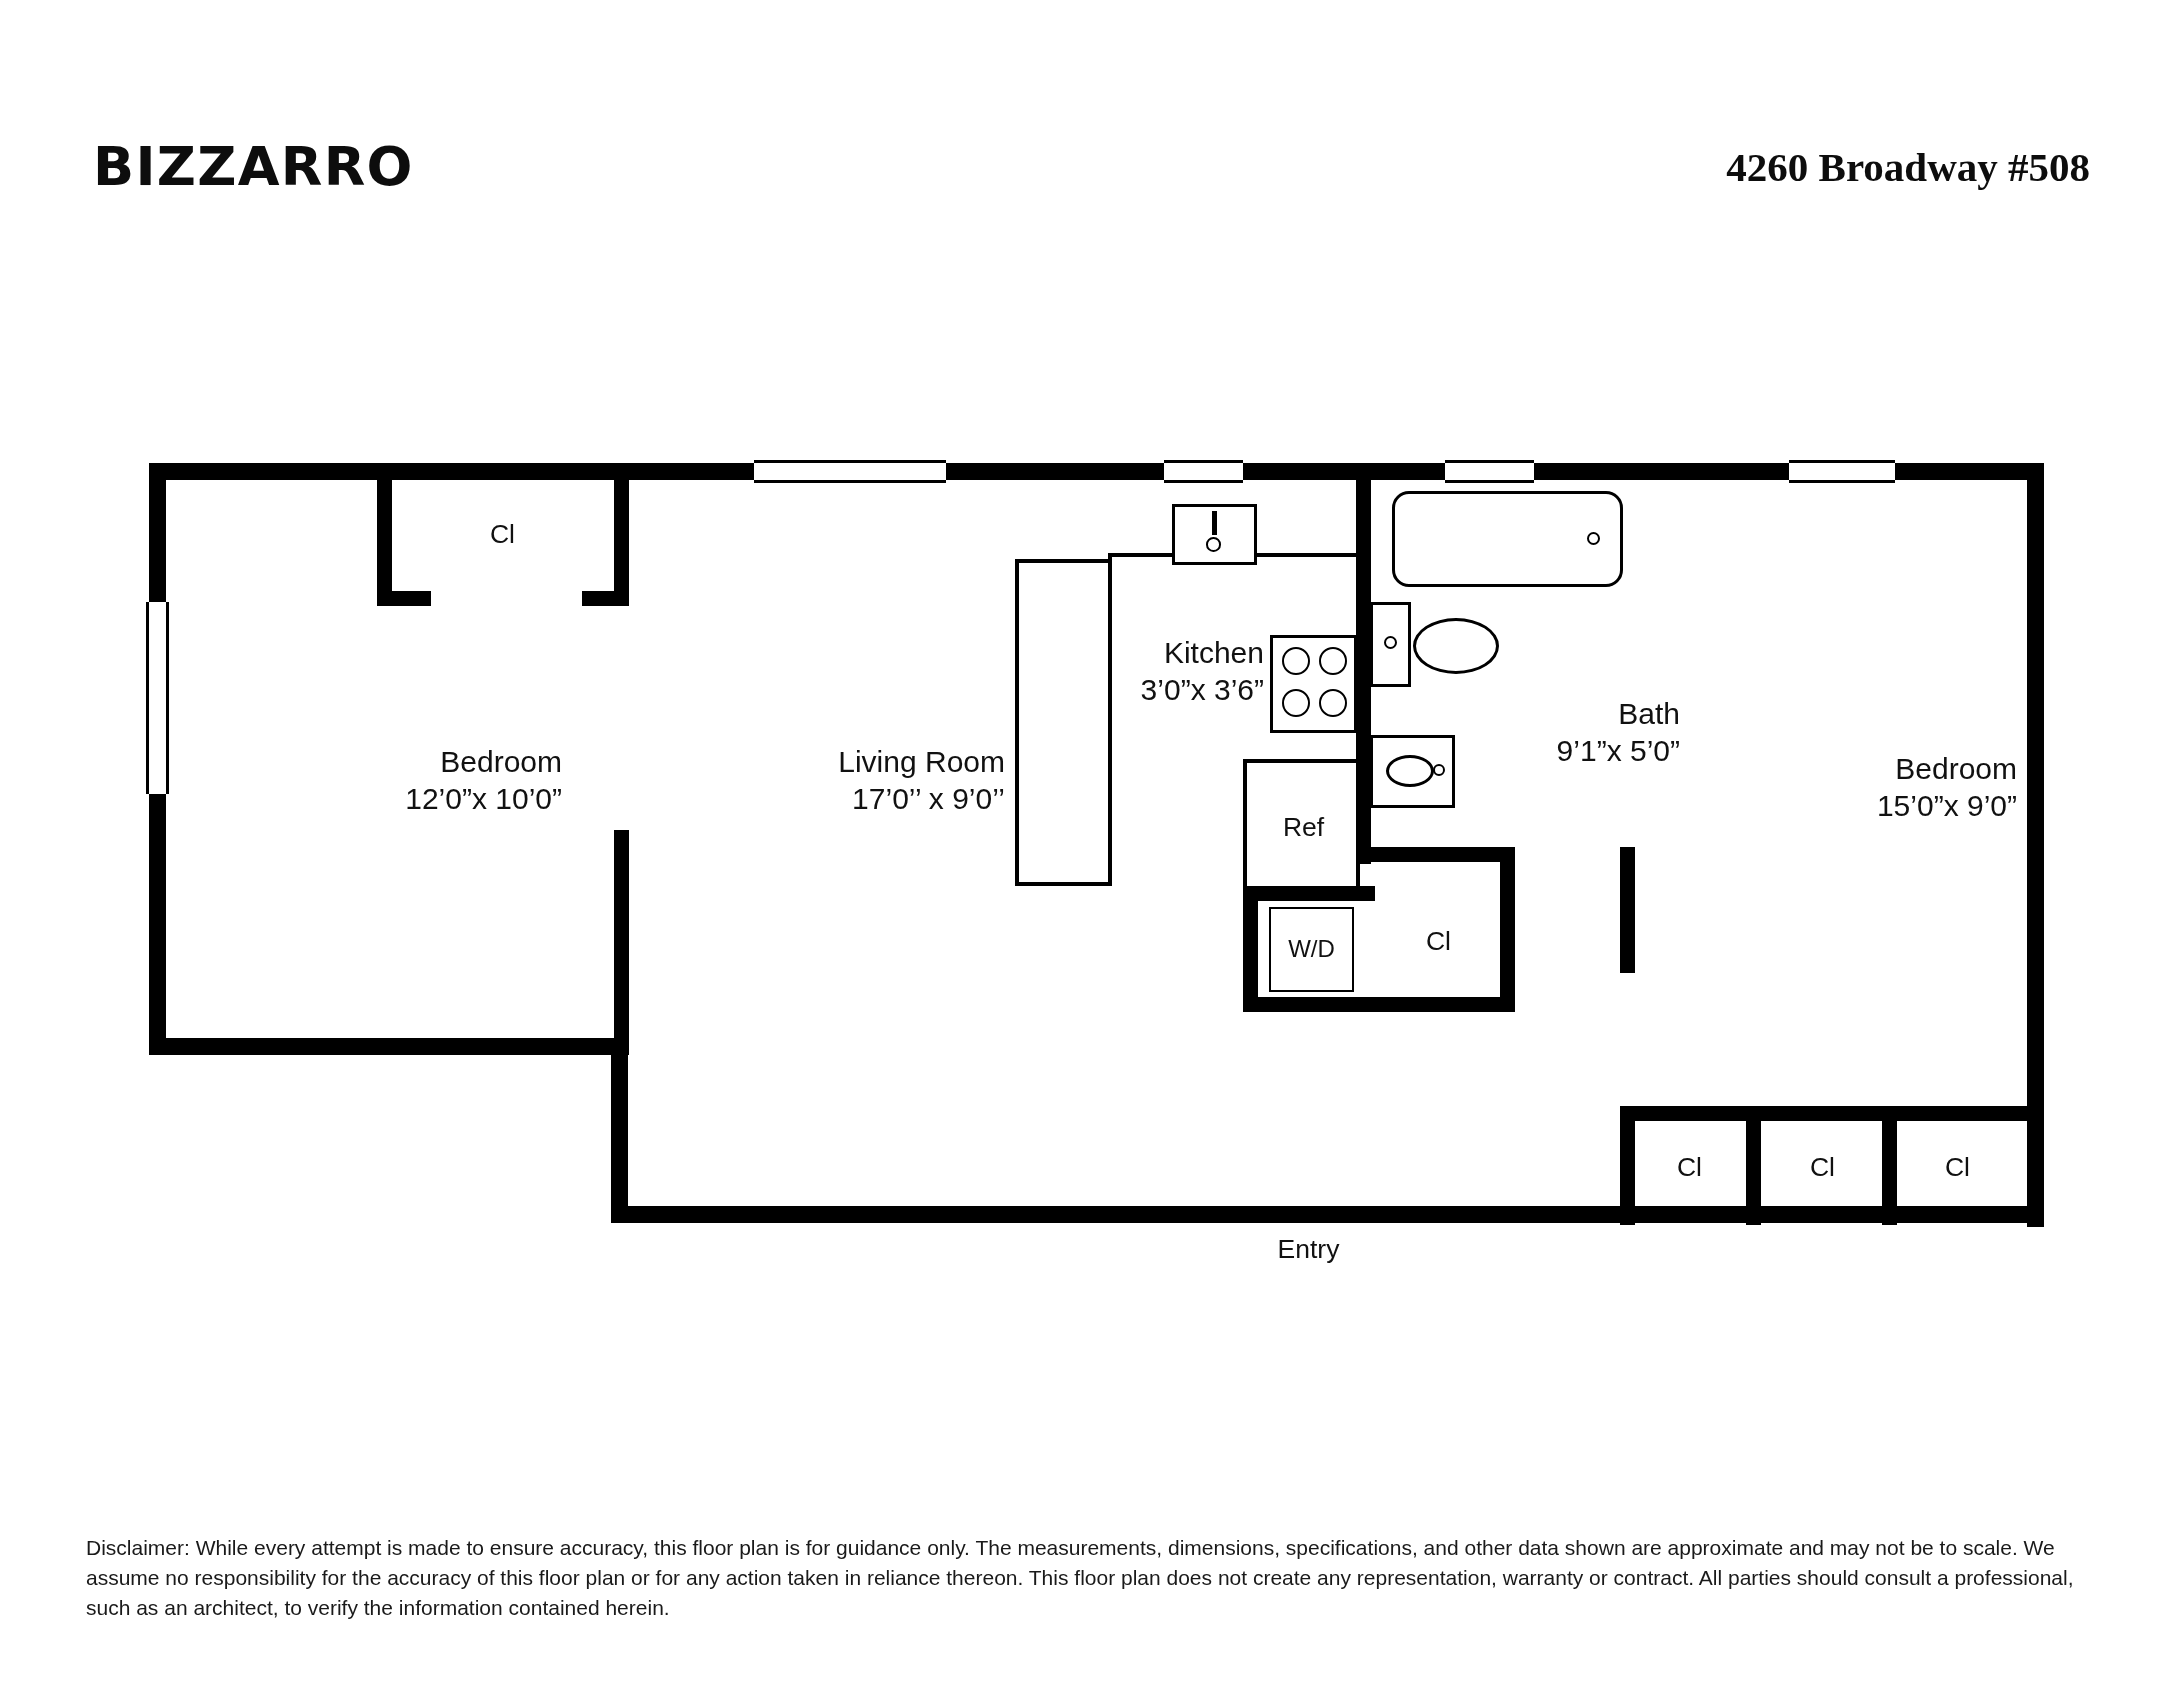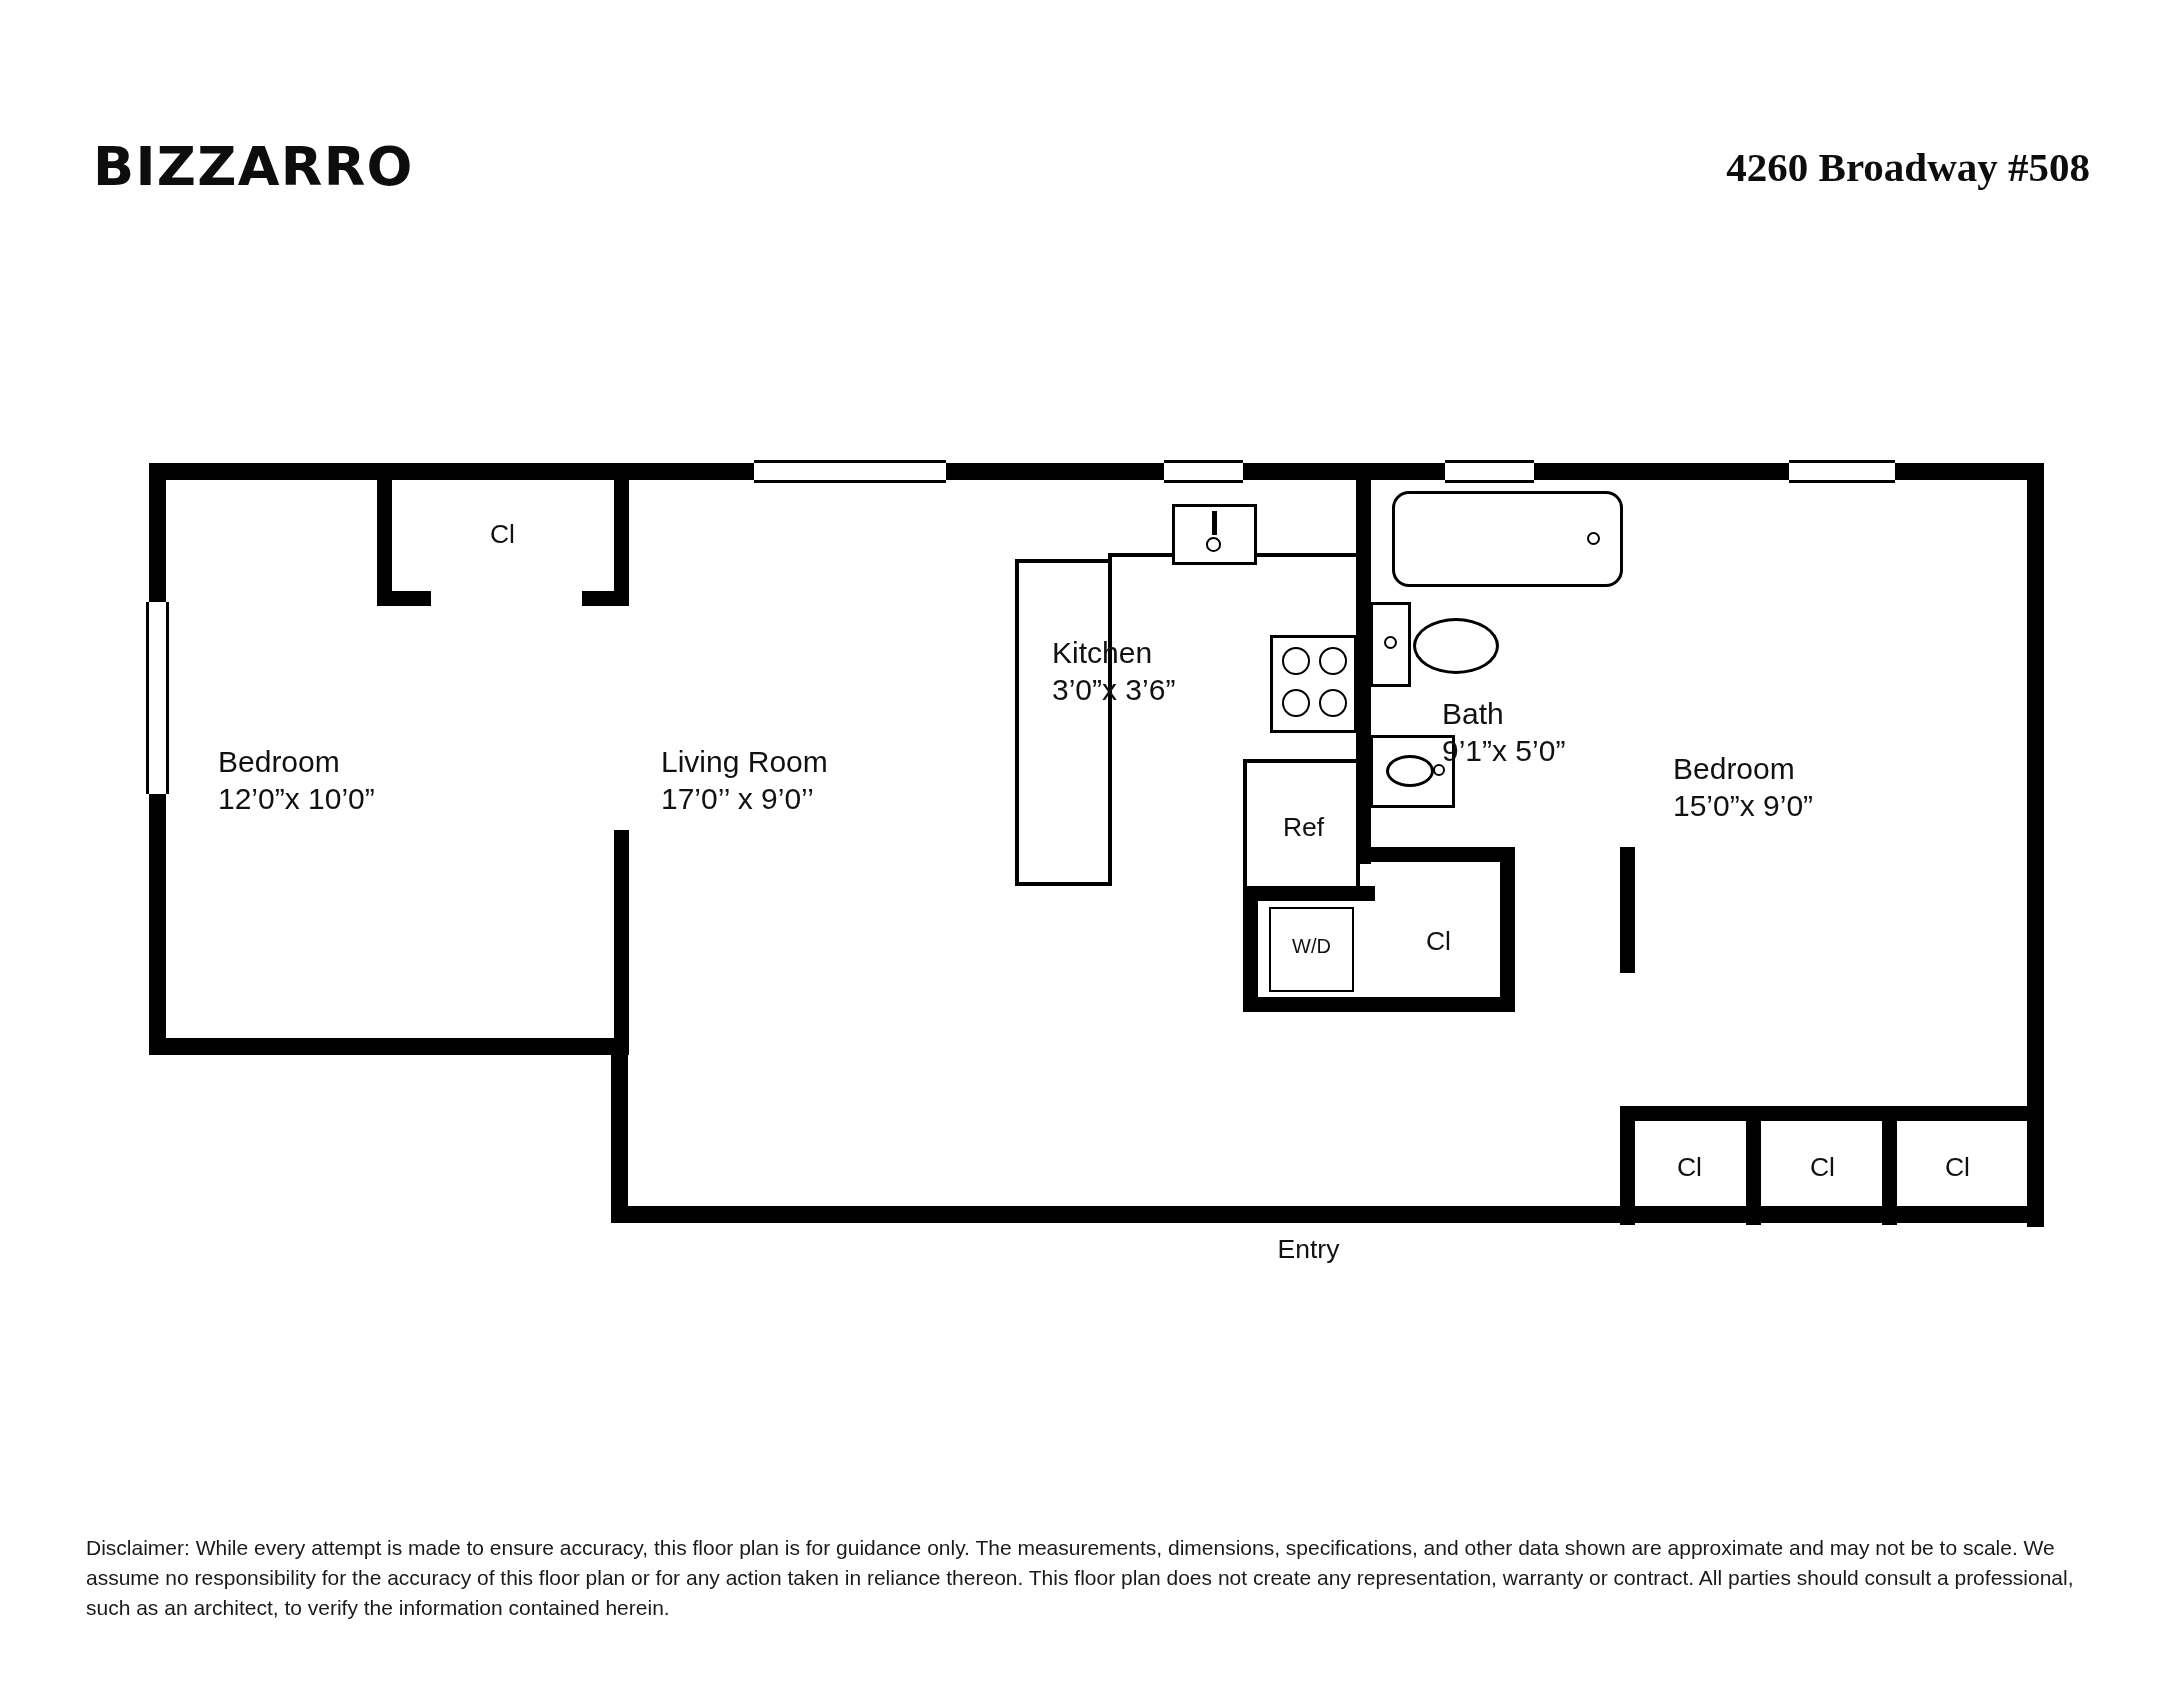--- a/index.html
+++ b/index.html
@@ -71,21 +71,21 @@
   .boxthin {
     position: absolute;
     border: 2.6px solid #000000;
     background: #ffffff;
     box-sizing: border-box;
   }
 
   
   .room-label {
     position: absolute;
-    text-align: left;
+    text-align: right;
     font-family: "Liberation Sans", sans-serif;
     color: #111111;
     line-height: 1.22;
     white-space: nowrap;
   }
   .room-label .name {
     font-size: 30px;
     display: block;
   }
   .room-label .dims {
@@ -95,21 +95,21 @@
   .small-label {
     position: absolute;
     font-size: 26.5px;
     text-align: center;
     white-space: nowrap;
     font-family: "Liberation Sans", sans-serif;
     color: #111111;
   }
   .tiny-label {
     position: absolute;
-    font-size: 20px;
+    font-size: 24px;
     text-align: center;
     white-space: nowrap;
     font-family: "Liberation Sans", sans-serif;
     color: #111111;
   }
 
   
   .window {
     position: absolute;
     background: #ffffff;

